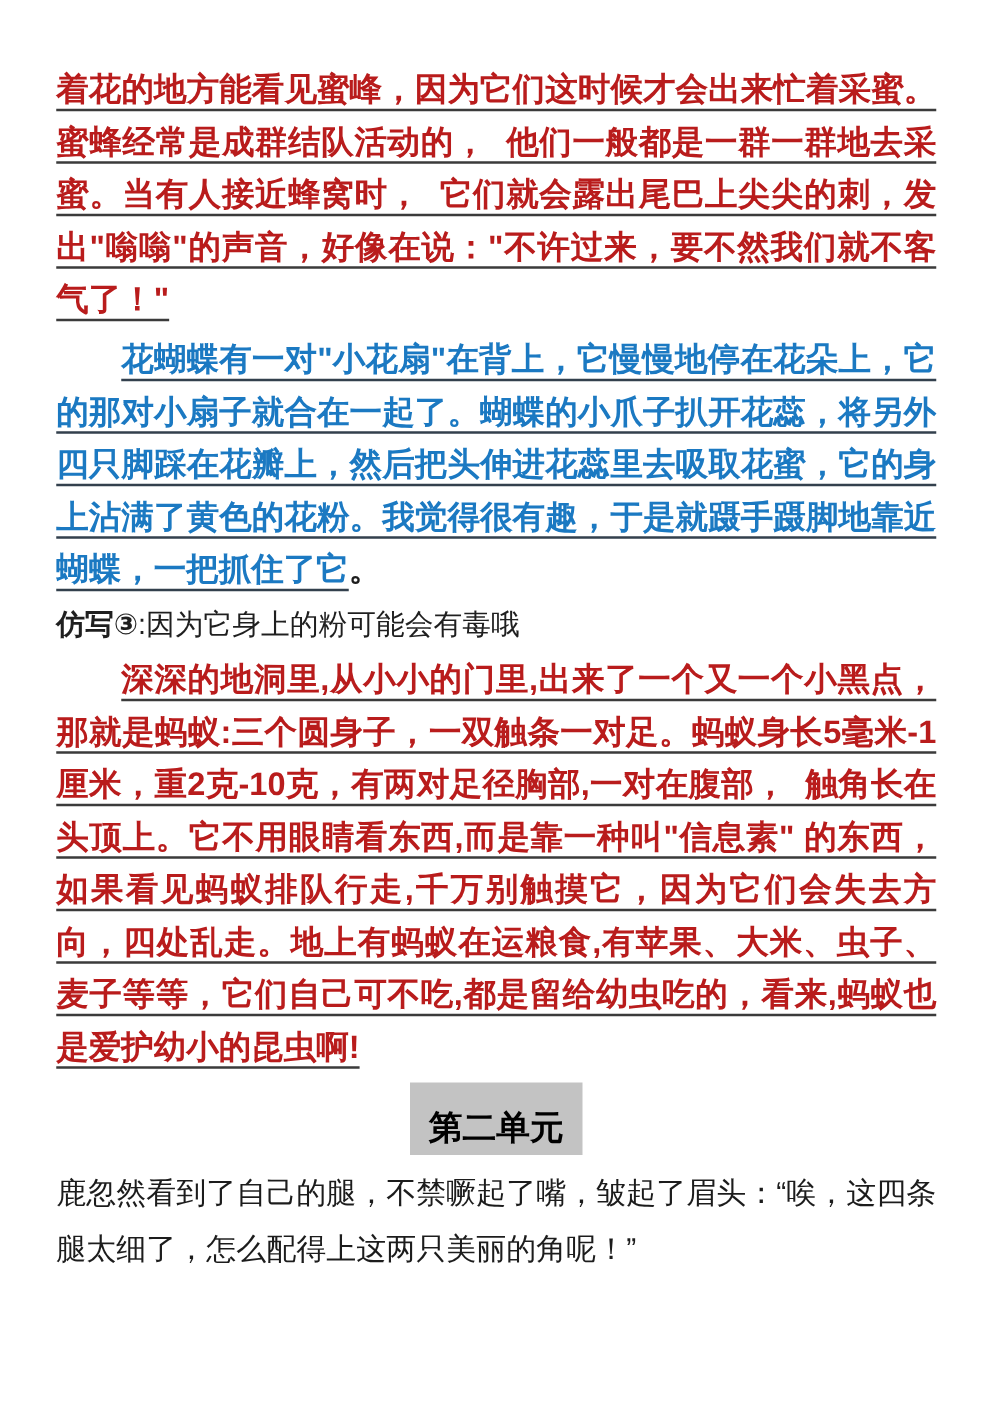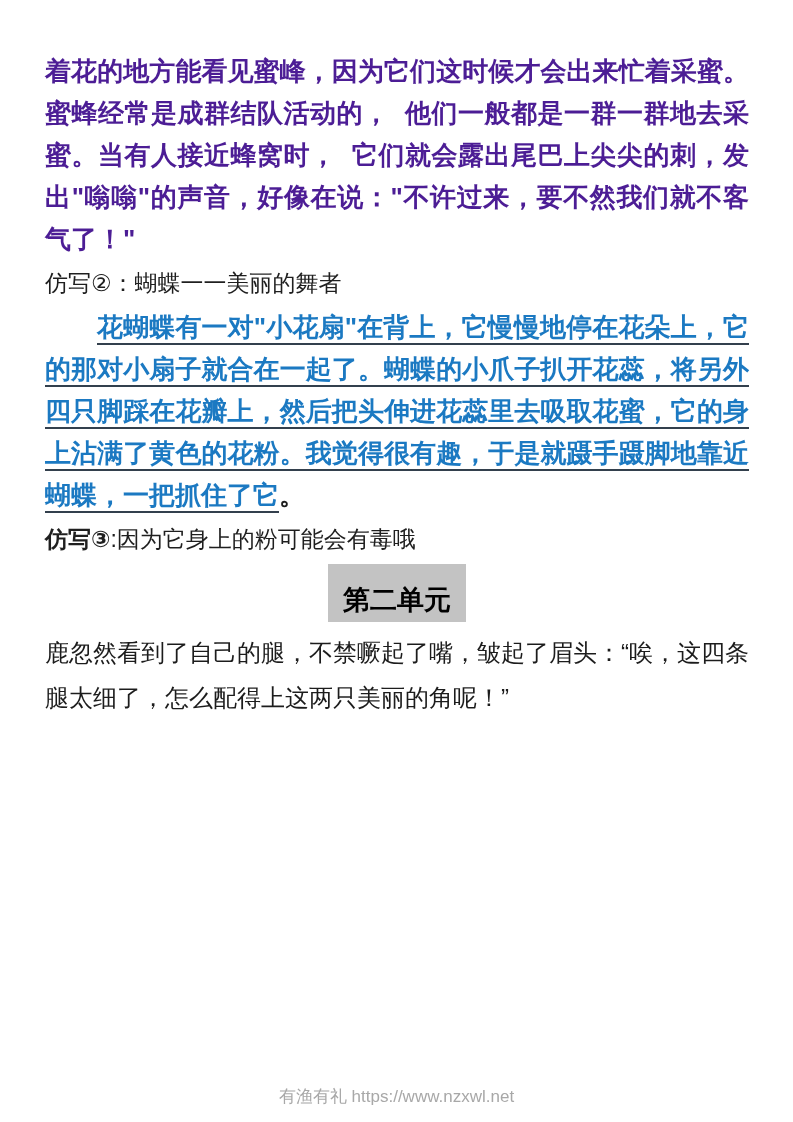--- a/index.html
+++ b/index.html
@@ -17,21 +17,22 @@
   .para {
     font-size:26px;
     font-weight:bold;
     line-height:42px;
     text-align:justify;
     white-space:pre-wrap;
     word-break:break-all;
   }
   .indent { text-indent:2em; }
   .u-red {
-    color:#4c1d95;
+    color:#b91c1c;
+    text-decoration:underline;
     text-decoration-color:#3b3b3b;
     text-decoration-thickness:2px;
     text-underline-offset:7px;
   }
   .u-blue {
     color:#1b79c2;
     text-decoration:underline;
     text-decoration-color:#33404d;
     text-decoration-thickness:2px;
     text-underline-offset:7px;
@@ -77,29 +78,28 @@
     line-height:22px;
   }
 </style>
 </head>
 <body>
 
 <div class="page">
 
   <p class="para"><span class="u-red">着花的地方能看见蜜峰，因为它们这时候才会出来忙着采蜜。蜜蜂经常是成群结队活动的，  他们一般都是一群一群地去采蜜。当有人接近蜂窝时，  它们就会露出尾巴上尖尖的刺，发出"嗡嗡"的声音，好像在说："不许过来，要不然我们就不客气了！"</span></p>
 
-  <p class="heading"><span>仿写②：蝴蝶一一美丽的舞者</span></p>
 
   <p class="para indent mt-p1"><span class="u-blue">花蝴蝶有一对"小花扇"在背上，它慢慢地停在花朵上，它的那对小扇子就合在一起了。蝴蝶的小爪子扒开花蕊，将另外四只脚踩在花瓣上，然后把头伸进花蕊里去吸取花蜜，它的身上沾满了黄色的花粉。我觉得很有趣，于是就蹑手蹑脚地靠近蝴蝶，一把抓住了它</span><span class="tail">。</span></p>
 
 
   <p class="heading mt-h3"><span class="hd-bold">仿写③</span><span>:因为它身上的粉可能会有毒哦</span></p>
 
+  <p class="para indent mt-ant"><span class="u-red">深深的地洞里,从小小的门里,出来了一个又一个小黑点，那就是蚂蚁:三个圆身子，一双触条一对足。蚂蚁身长5毫米-1厘米，重2克-10克，有两对足径胸部,一对在腹部，  触角长在头顶上。它不用眼睛看东西,而是靠一种叫"信息素" 的东西，如果看见蚂蚁排队行走,千万别触摸它，因为它们会失去方向，四处乱走。地上有蚂蚁在运粮食,有苹果、大米、虫子、麦子等等，它们自己可不吃,都是留给幼虫吃的，看来,蚂蚁也是爱护幼小的昆虫啊!</span></p>
 
   <div class="unit-wrap">
     <span class="unit-title">第二单元</span>
   </div>
 
   <p class="deer">鹿忽然看到了自己的腿，不禁噘起了嘴，皱起了眉头：“唉，这四条腿太细了，怎么配得上这两只美丽的角呢！”</p>
 
-  <div class="footer">有渔有礼 https://www.nzxwl.net</div>
 
 </div>
 
 </body></html>

